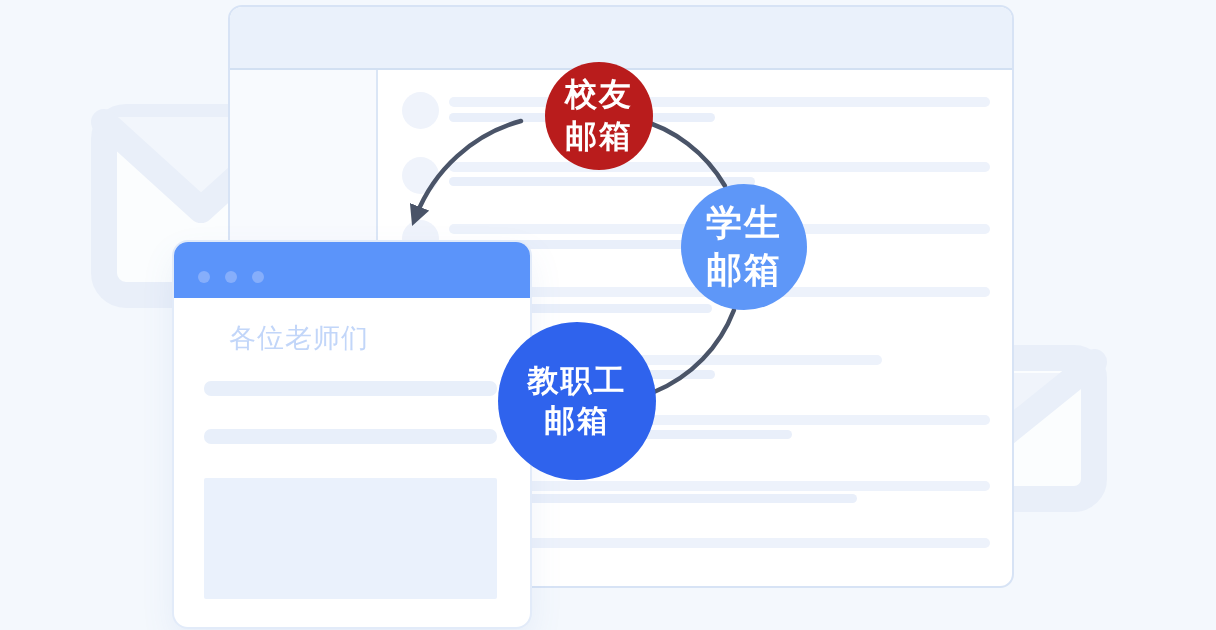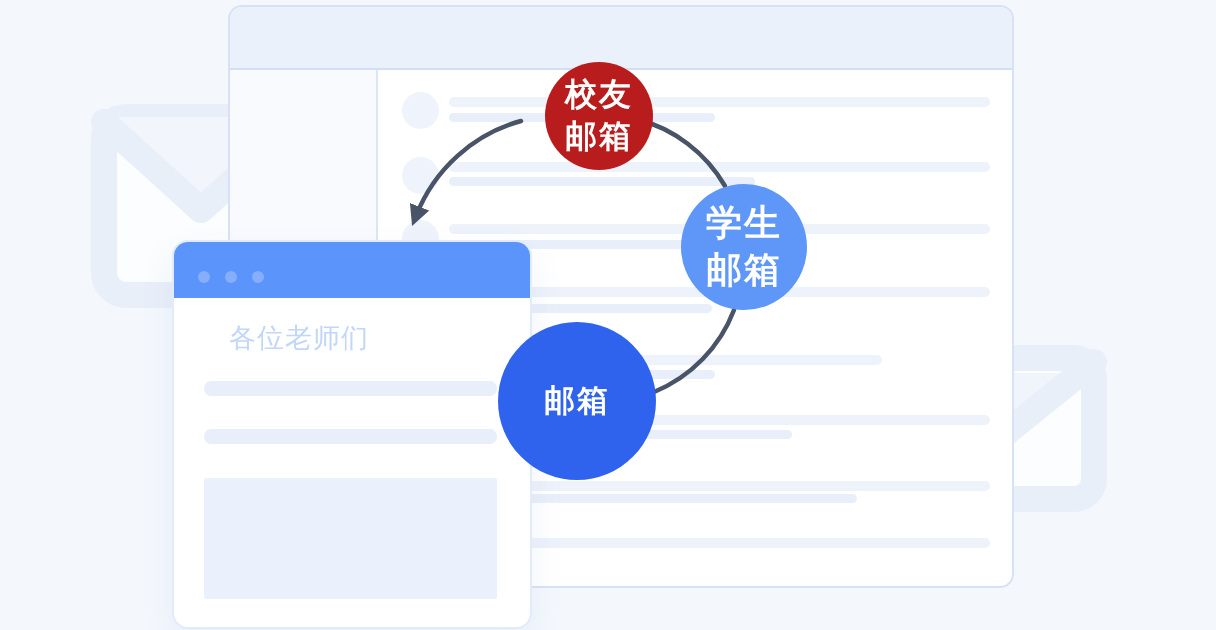--- a/index.html
+++ b/index.html
@@ -138,16 +138,17 @@
 
   <div id="bubble-alumni" class="bubble">
     <span>校友</span>
     <span>邮箱</span>
   </div>
   <div id="bubble-student" class="bubble">
     <span>学生</span>
     <span>邮箱</span>
   </div>
   <div id="bubble-staff" class="bubble">
+    <span>教职工</span>
     <span>邮箱</span>
   </div>
 
 </div>
 
 </body></html>

